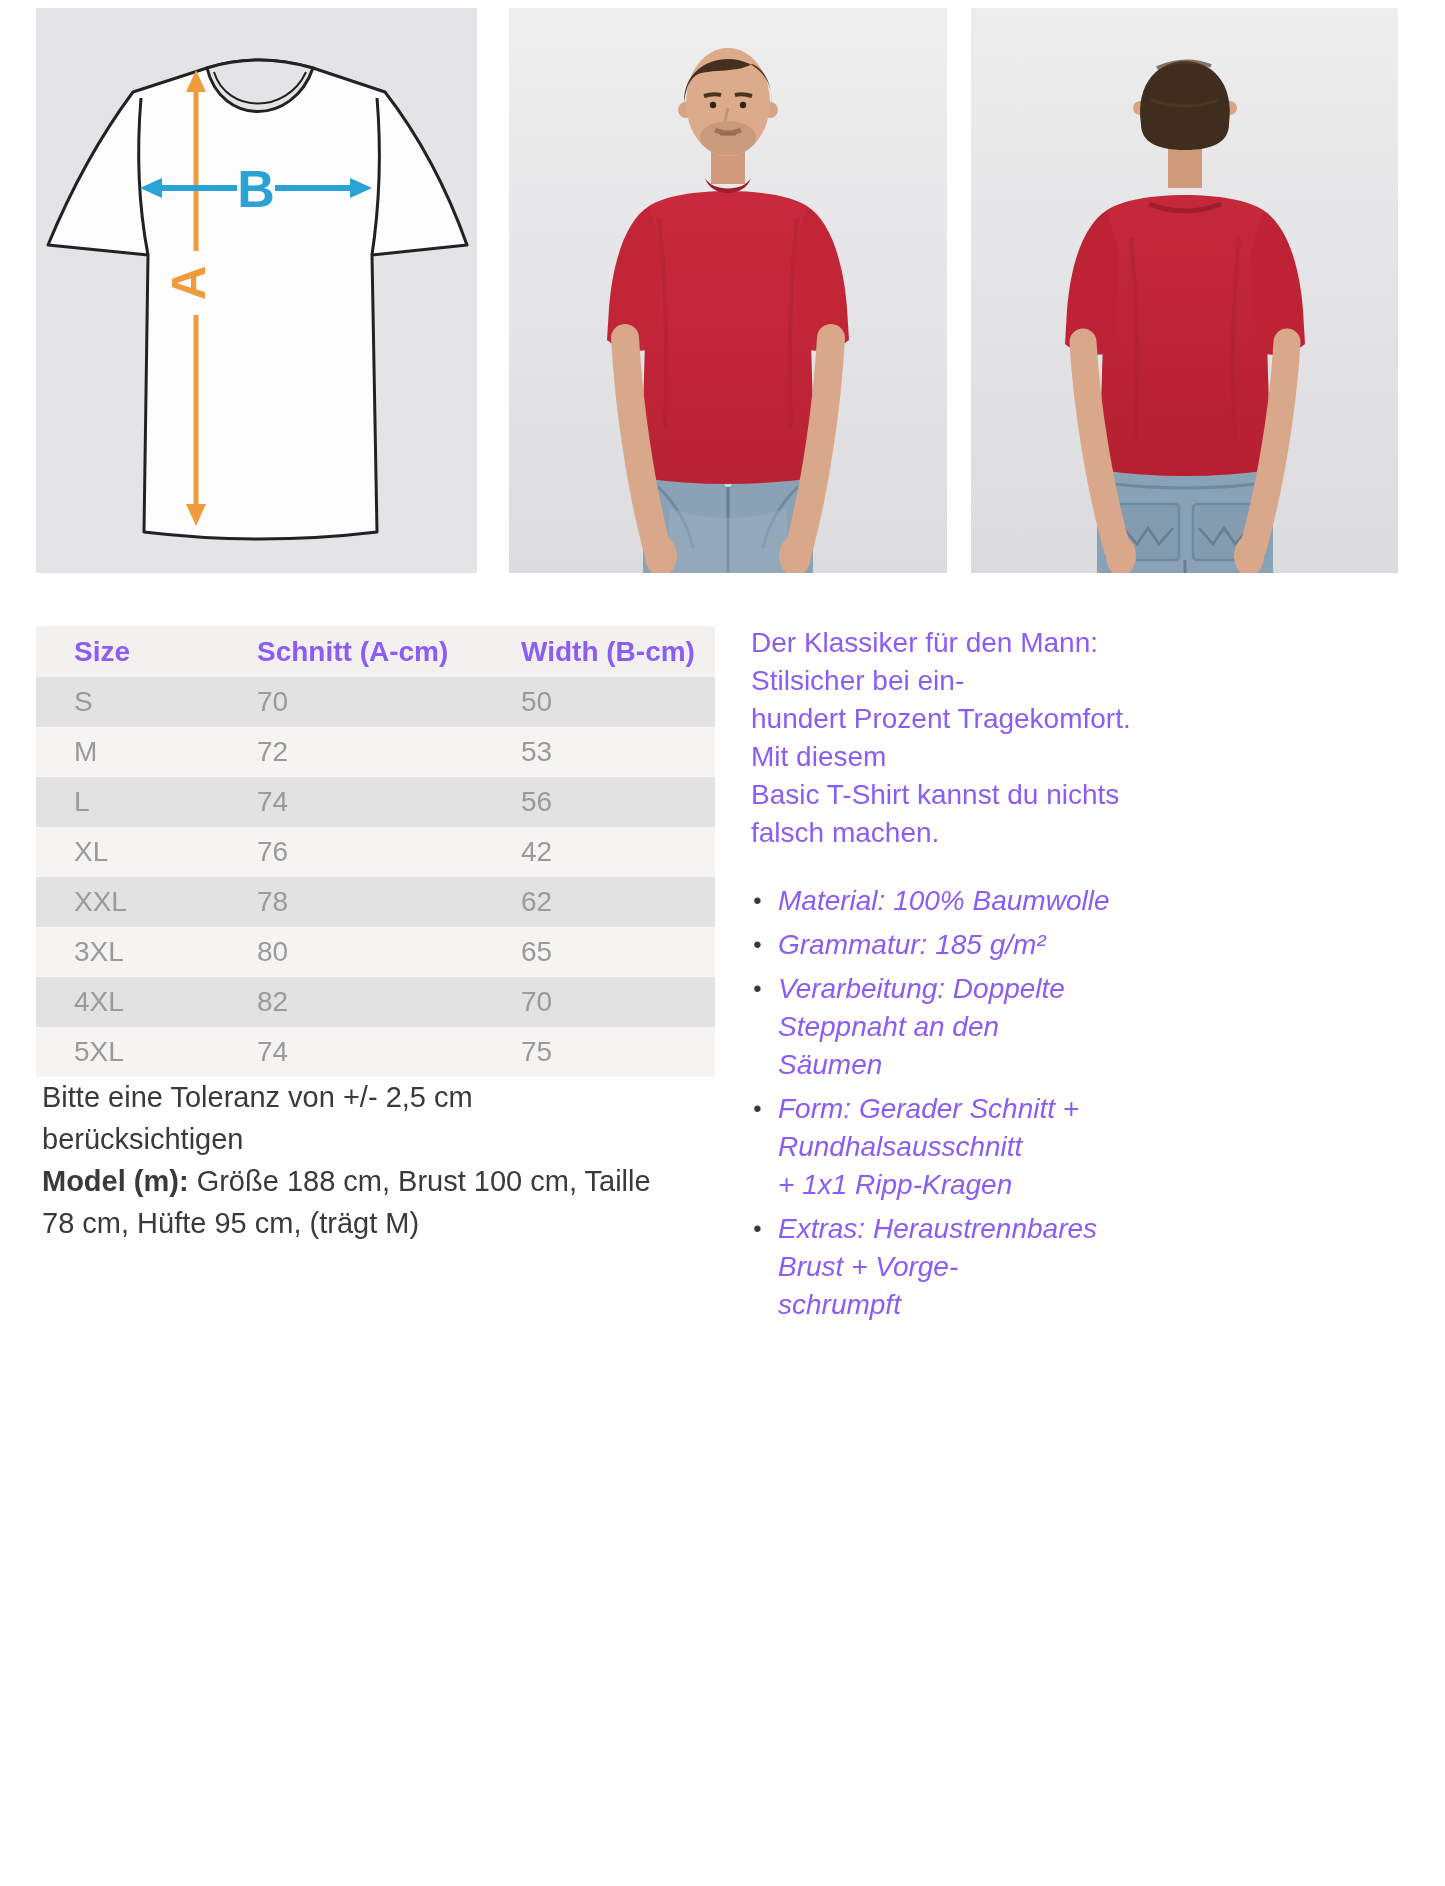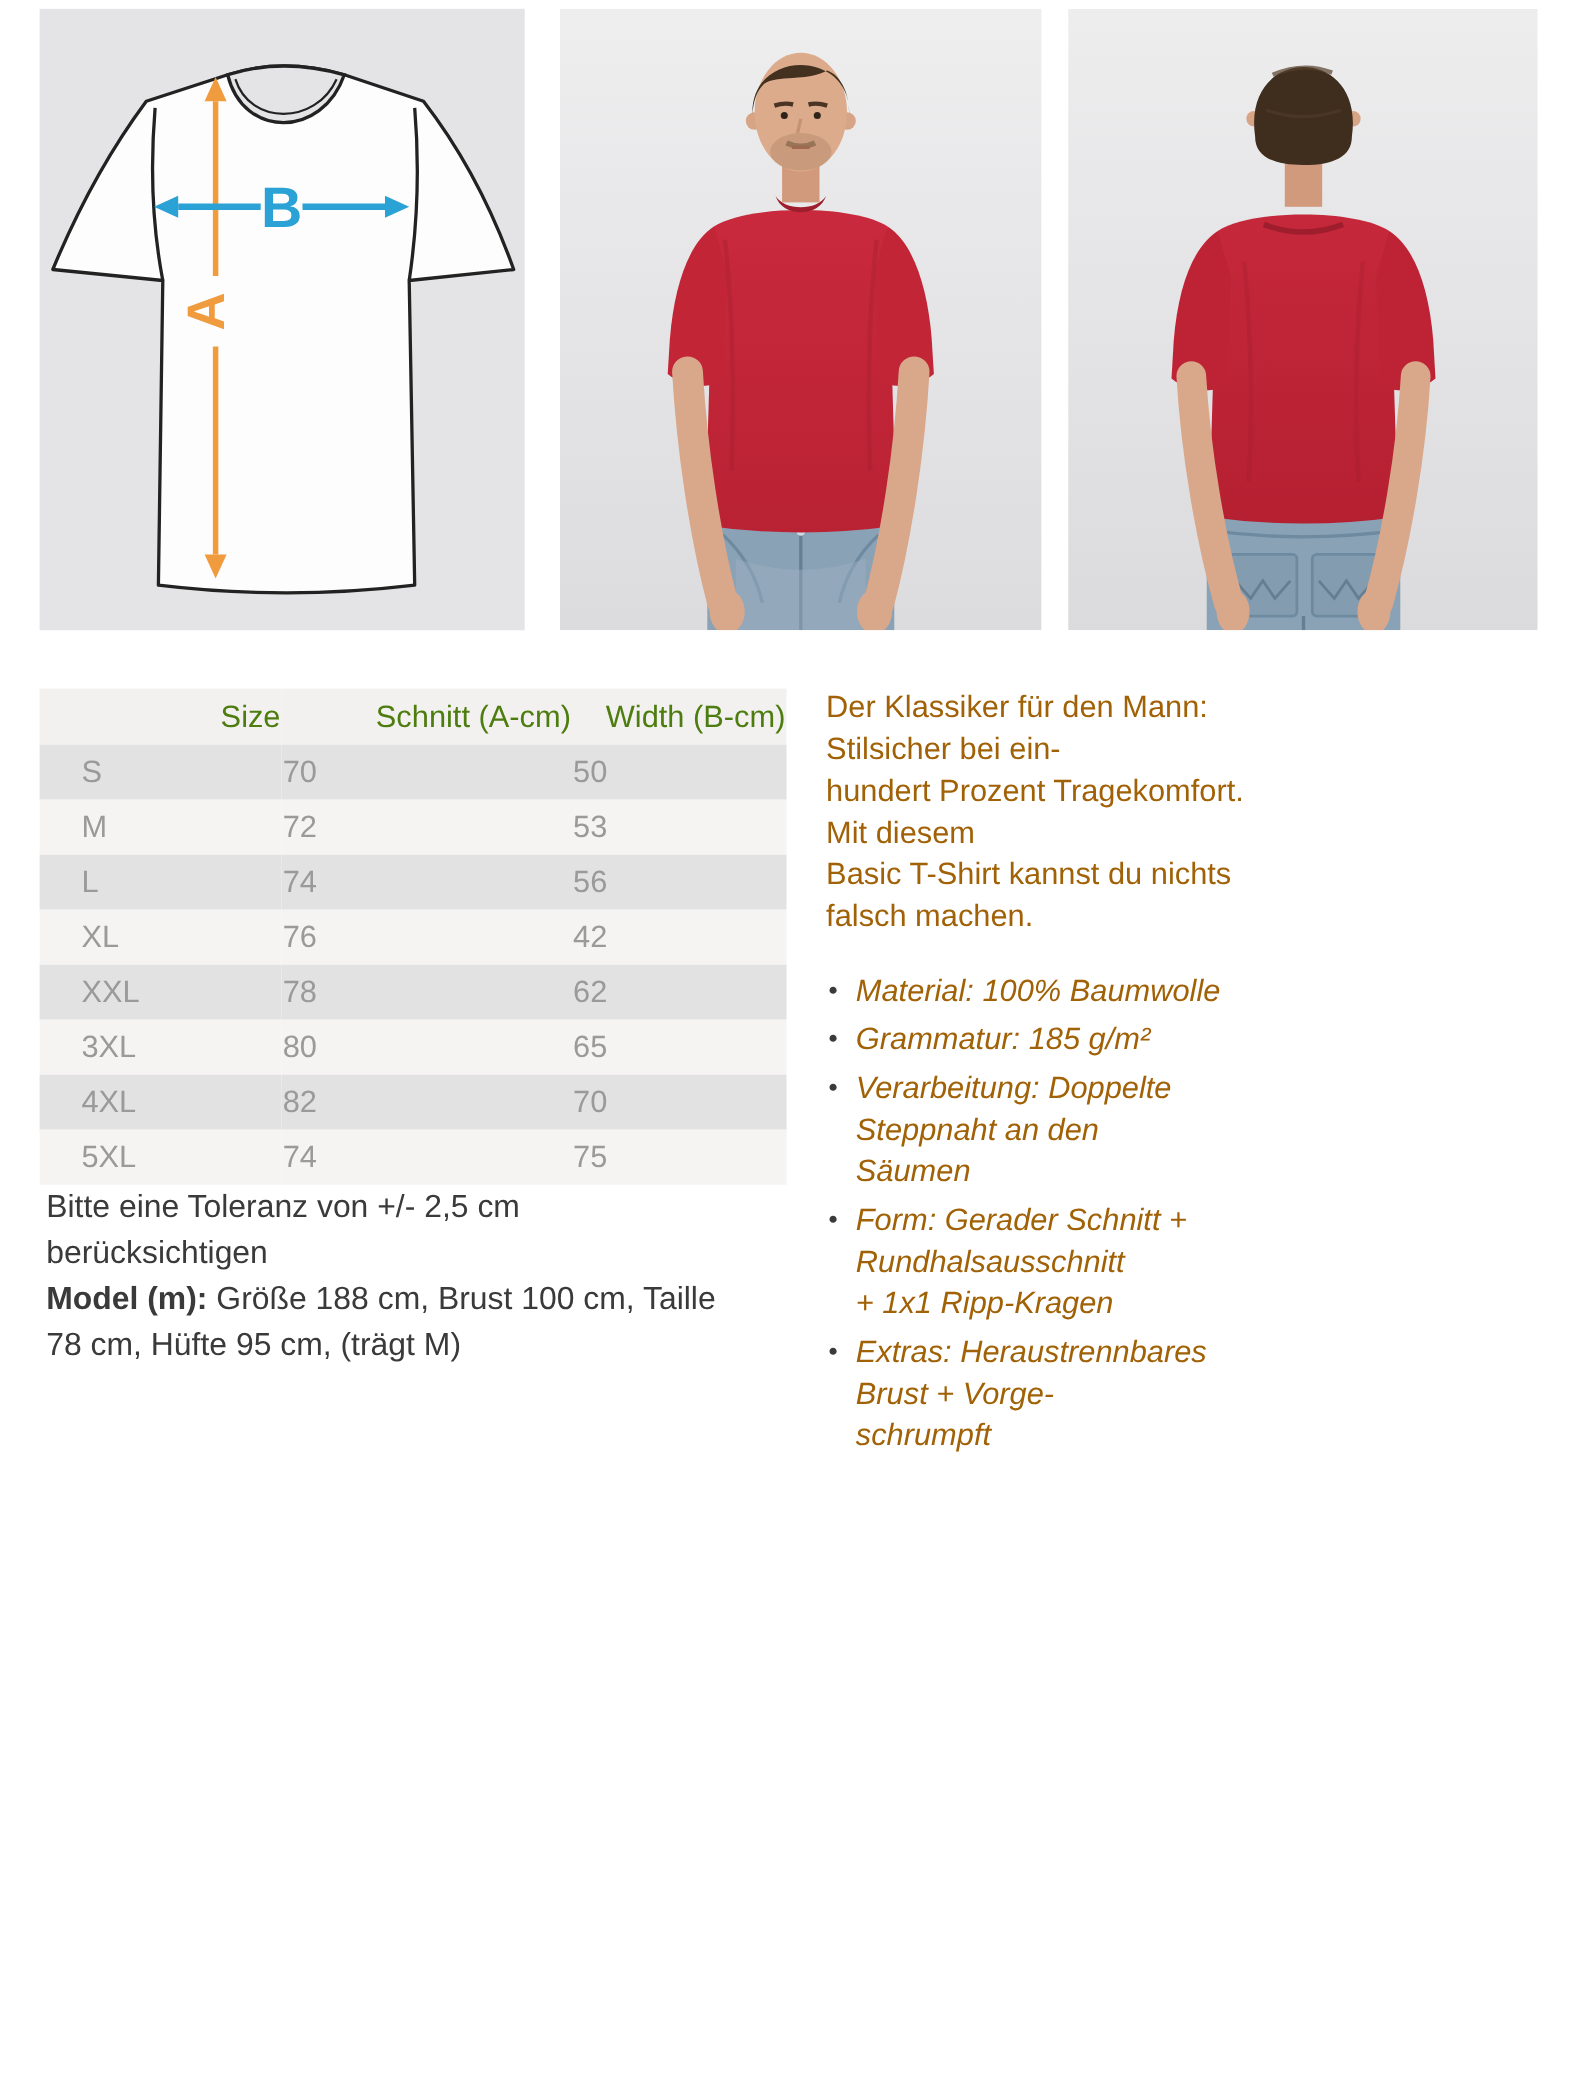--- a/index.html
+++ b/index.html
@@ -10,28 +10,28 @@
   .panel-diagram{left:36px;width:441px;background:#e4e4e6;}
   .panel-front{left:509px;width:438px;}
   .panel-back{left:971px;width:427px;}
 
   
   table.size-table{position:absolute;left:36px;top:626px;width:679px;border-collapse:collapse;
         table-layout:fixed;font-size:28px;}
   table.size-table col.c1{width:220px;}
   table.size-table col.c2{width:264px;}
   table.size-table col.c3{width:195px;}
-  table.size-table th{font-weight:400;color:#4d7c0f;text-align:right;height:49px;background:#f2f1ef;}
+  table.size-table th{font-weight:700;color:#8b5cf6;text-align:left;height:49px;background:#f2f1ef;}
   table.size-table td{color:#9a9a9a;height:48px;}
   table.size-table th:first-child,table.size-table td:first-child{padding-left:38px;}
   table.size-table tbody tr:nth-child(odd){background:#e3e2e2;}
   table.size-table tbody tr:nth-child(even){background:#f5f4f3;}
 
   
-  .desc{position:absolute;left:751px;top:624px;width:404px;color:#a16207;font-size:28px;line-height:38px;}
+  .desc{position:absolute;left:751px;top:624px;width:404px;color:#8b5cf6;font-size:28px;line-height:38px;}
   .pre{white-space:pre-line;}
   .desc p{margin:0 0 30px 0;}
   .desc ul{margin:0;padding:0;list-style:none;font-style:italic;}
   .desc li{position:relative;padding-left:27px;margin-bottom:6px;line-height:38px;}
   .desc li::before{content:"\2022";position:absolute;left:2px;top:0;font-size:24px;color:#3a3a3a;}
 
   
   .notes{position:absolute;left:42px;top:1076px;width:620px;color:#3a3a3a;font-size:29px;line-height:42px;}
   .notes .b{font-weight:700;}
 </style>

